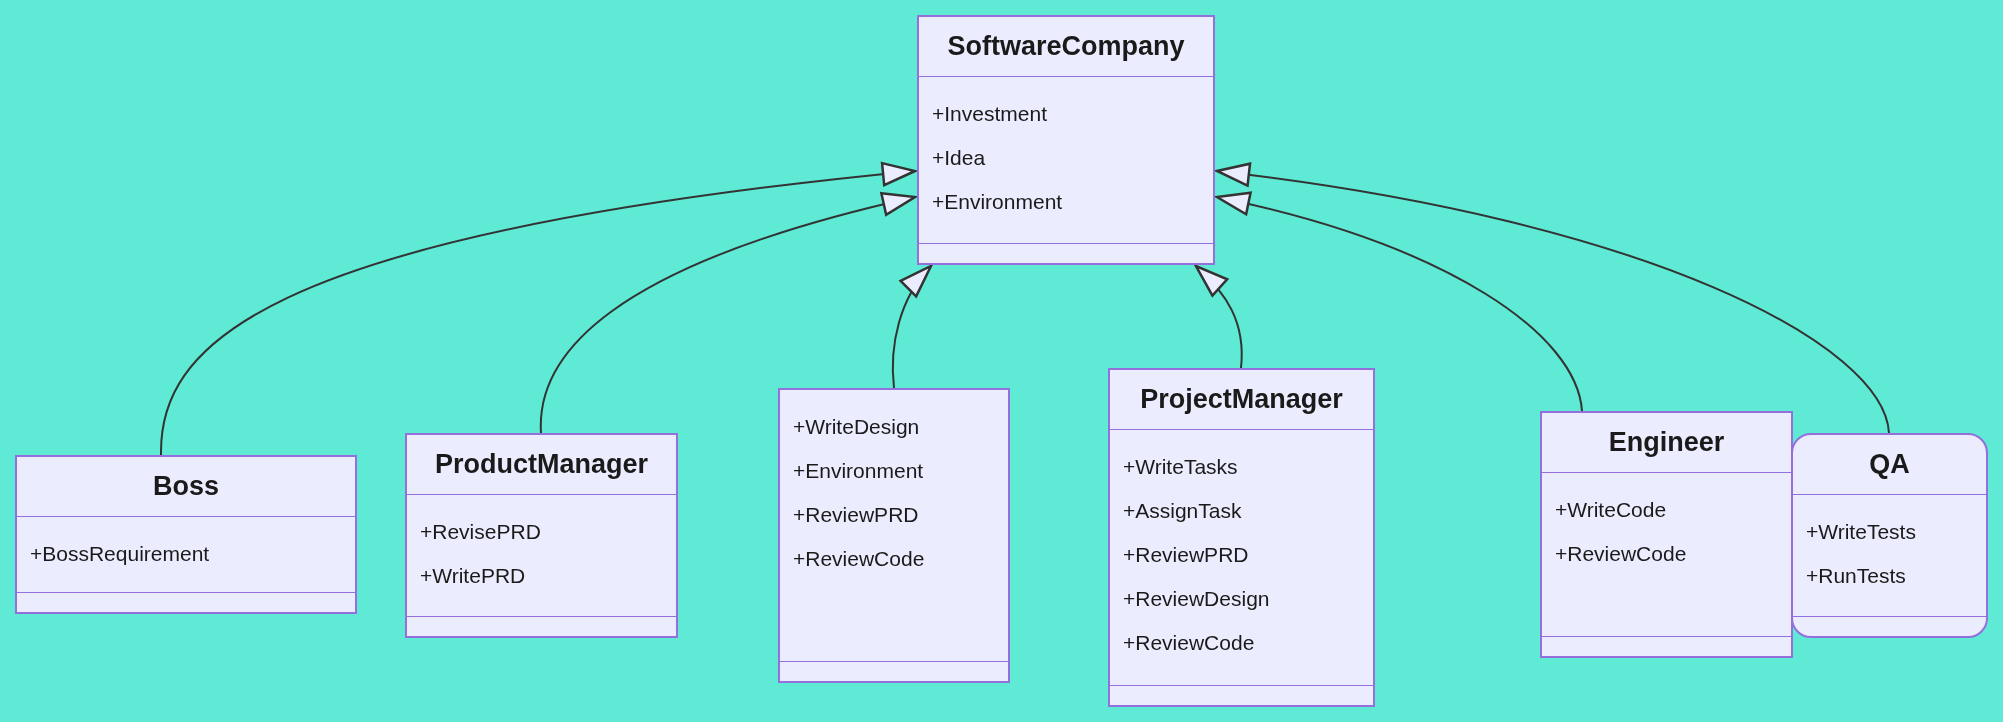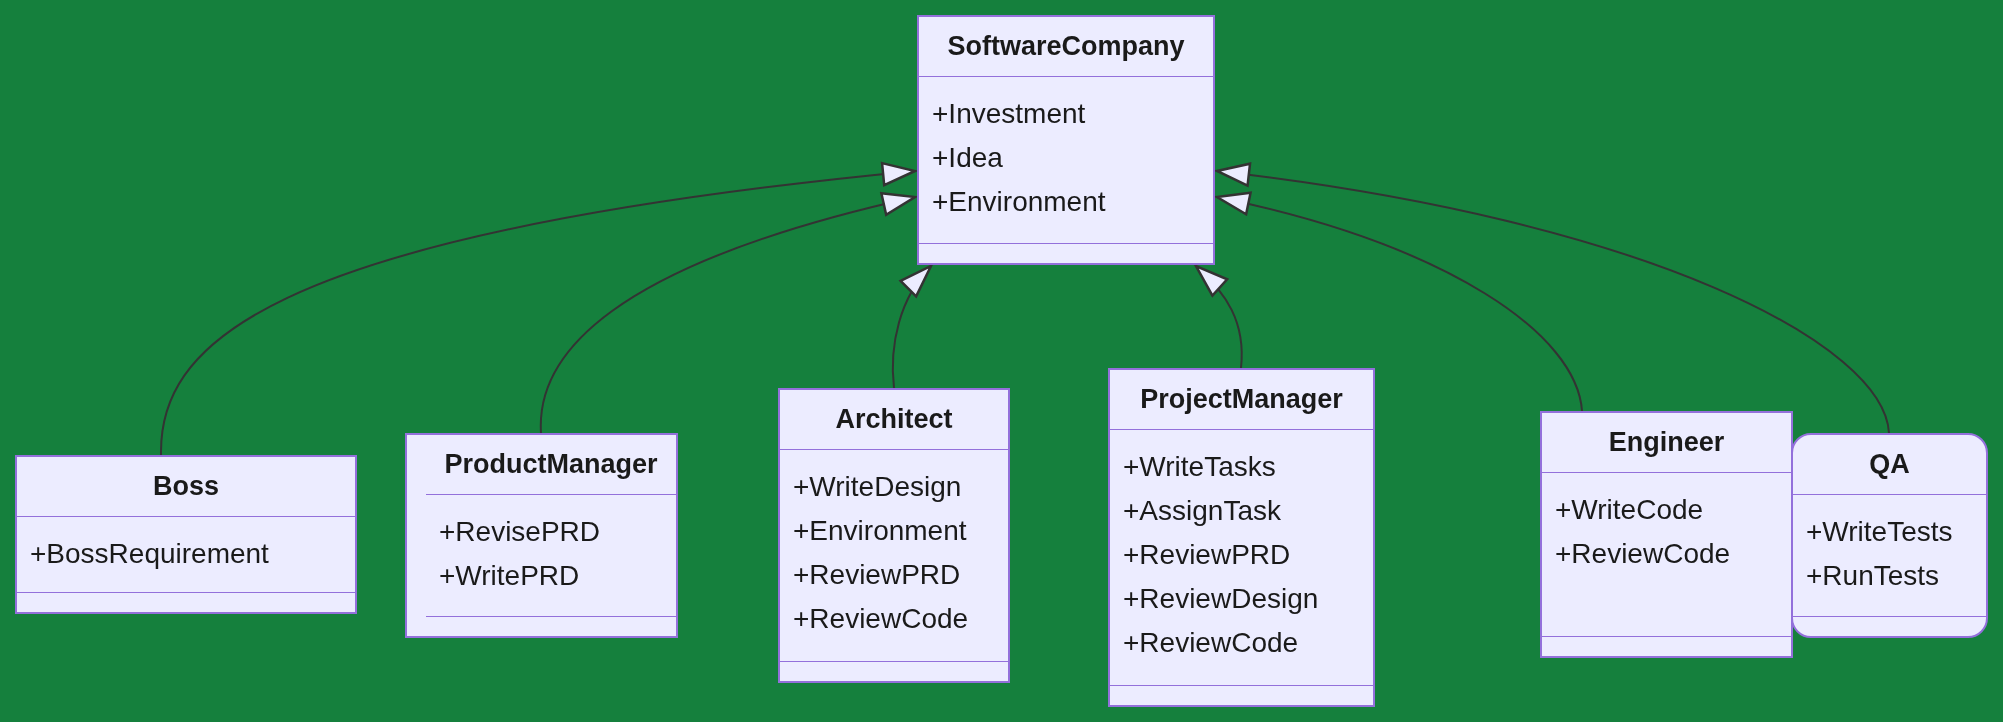--- a/index.html
+++ b/index.html
@@ -5,21 +5,21 @@
   html, body {
     margin: 0;
     padding: 0;
     background: #ffffff;
     font-family: "Liberation Sans", "DejaVu Sans", sans-serif;
   }
   #canvas {
     position: relative;
     width: 2003px;
     height: 722px;
-    background: #15803d;
+    background: #5eead4;
     overflow: hidden;
   }
   #edges {
     position: absolute;
     left: 0; top: 0;
     width: 2003px; height: 722px;
   }
   .class-box {
     position: absolute;
     box-sizing: border-box;
@@ -36,21 +36,21 @@
     border-bottom: 1.5px solid #9370DB;
     display: flex;
     align-items: center;
     justify-content: center;
     font-weight: bold;
     font-size: 27px;
   }
   .class-attrs {
     flex: 1 1 auto;
     padding: 15px 10px 0 13px;
-    font-size: 28px;
+    font-size: 21px;
   }
   .class-attr {
     line-height: 44px;
     white-space: nowrap;
   }
   .class-methods {
     box-sizing: border-box;
     flex: 0 0 20px;
     height: 20px;
     border-top: 1.5px solid #9370DB;
@@ -88,31 +88,30 @@
   </div>
 
   <div class="class-box" style="left:15px; top:455px; width:342px; height:159px;">
     <div class="class-title">Boss</div>
     <div class="class-attrs">
       <div class="class-attr">+BossRequirement</div>
     </div>
     <div class="class-methods"></div>
   </div>
 
-  <div class="class-box" style="left:405px; top:433px; width:273px; height:205px;padding-left:19px;">
+  <div class="class-box" style="left:405px; top:433px; width:273px; height:205px;">
     <div class="class-title">ProductManager</div>
     <div class="class-attrs">
       <div class="class-attr">+RevisePRD</div>
       <div class="class-attr">+WritePRD</div>
     </div>
     <div class="class-methods"></div>
   </div>
 
   <div class="class-box" style="left:778px; top:388px; width:232px; height:295px;">
-    <div class="class-title">Architect</div>
     <div class="class-attrs">
       <div class="class-attr">+WriteDesign</div>
       <div class="class-attr">+Environment</div>
       <div class="class-attr">+ReviewPRD</div>
       <div class="class-attr">+ReviewCode</div>
     </div>
     <div class="class-methods"></div>
   </div>
 
   <div class="class-box" style="left:1108px; top:368px; width:267px; height:339px;">

